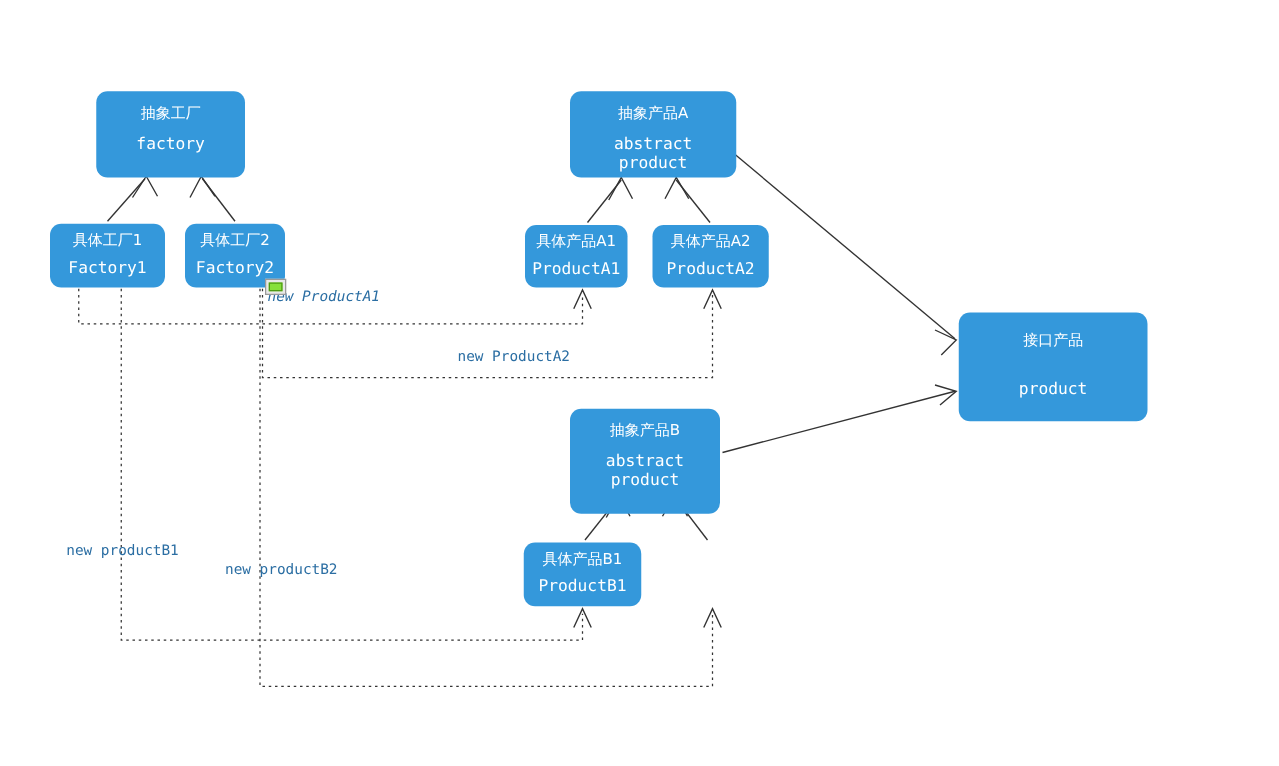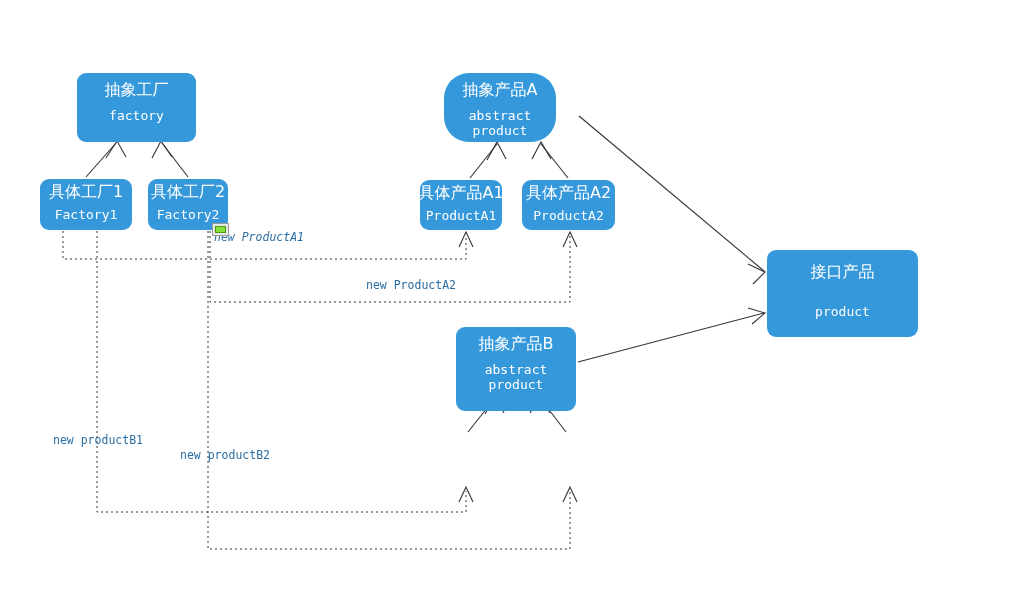--- a/index.html
+++ b/index.html
@@ -31,21 +31,21 @@
     border-radius: 9px;
     box-sizing: border-box;
     display: flex;
     flex-direction: column;
     align-items: center;
     color: #ffffff;
     overflow: hidden;
   }
   .node .cn {
     font-family: "DejaVu Sans", sans-serif;
-    font-size: 16px;
+    font-size: 12px;
     line-height: 14px;
     text-align: center;
     white-space: nowrap;
   }
   .node .en {
     font-family: "DejaVu Sans Mono", "Liberation Mono", monospace;
     font-size: 13px;
     line-height: 15px;
     text-align: center;
     white-space: pre;
@@ -161,21 +161,21 @@
   <div class="node small" style="left:40px; top:179px; width:92px; height:51px;">
     <div class="cn">具体工厂1</div>
     <div class="en">Factory1</div>
   </div>
 
   <div class="node small" style="left:148px; top:179px; width:80px; height:51px;">
     <div class="cn">具体工厂2</div>
     <div class="en">Factory2</div>
   </div>
 
-  <div class="node big" style="left:444px; top:73px; width:112px; height:69px;border-radius:25px;">
+  <div class="node big" style="left:456px; top:73px; width:133px; height:69px;">
     <div class="cn">抽象产品A</div>
     <div class="en">abstract
 product</div>
   </div>
 
   <div class="node small" style="left:420px; top:180px; width:82px; height:50px;">
     <div class="cn">具体产品A1</div>
     <div class="en">ProductA1</div>
   </div>
 
@@ -183,20 +183,24 @@
     <div class="cn">具体产品A2</div>
     <div class="en">ProductA2</div>
   </div>
 
   <div class="node big" style="left:456px; top:327px; width:120px; height:84px;">
     <div class="cn">抽象产品B</div>
     <div class="en">abstract
 product</div>
   </div>
 
+  <div class="node small" style="left:419px; top:434px; width:94px; height:51px;">
+    <div class="cn">具体产品B1</div>
+    <div class="en">ProductB1</div>
+  </div>
 
 
   <div class="node iface" style="left:767px; top:250px; width:151px; height:87px;">
     <div class="cn">接口产品</div>
     <div class="en">product</div>
   </div>
 
   <div class="edge-label" style="left:214px; top:231px;font-style:italic;">new ProductA1</div>
   <div class="edge-label" style="left:322px; top:279px;margin-left:44px;">new ProductA2</div>
   <div class="edge-label" style="left:53px; top:434px;">new productB1</div>

